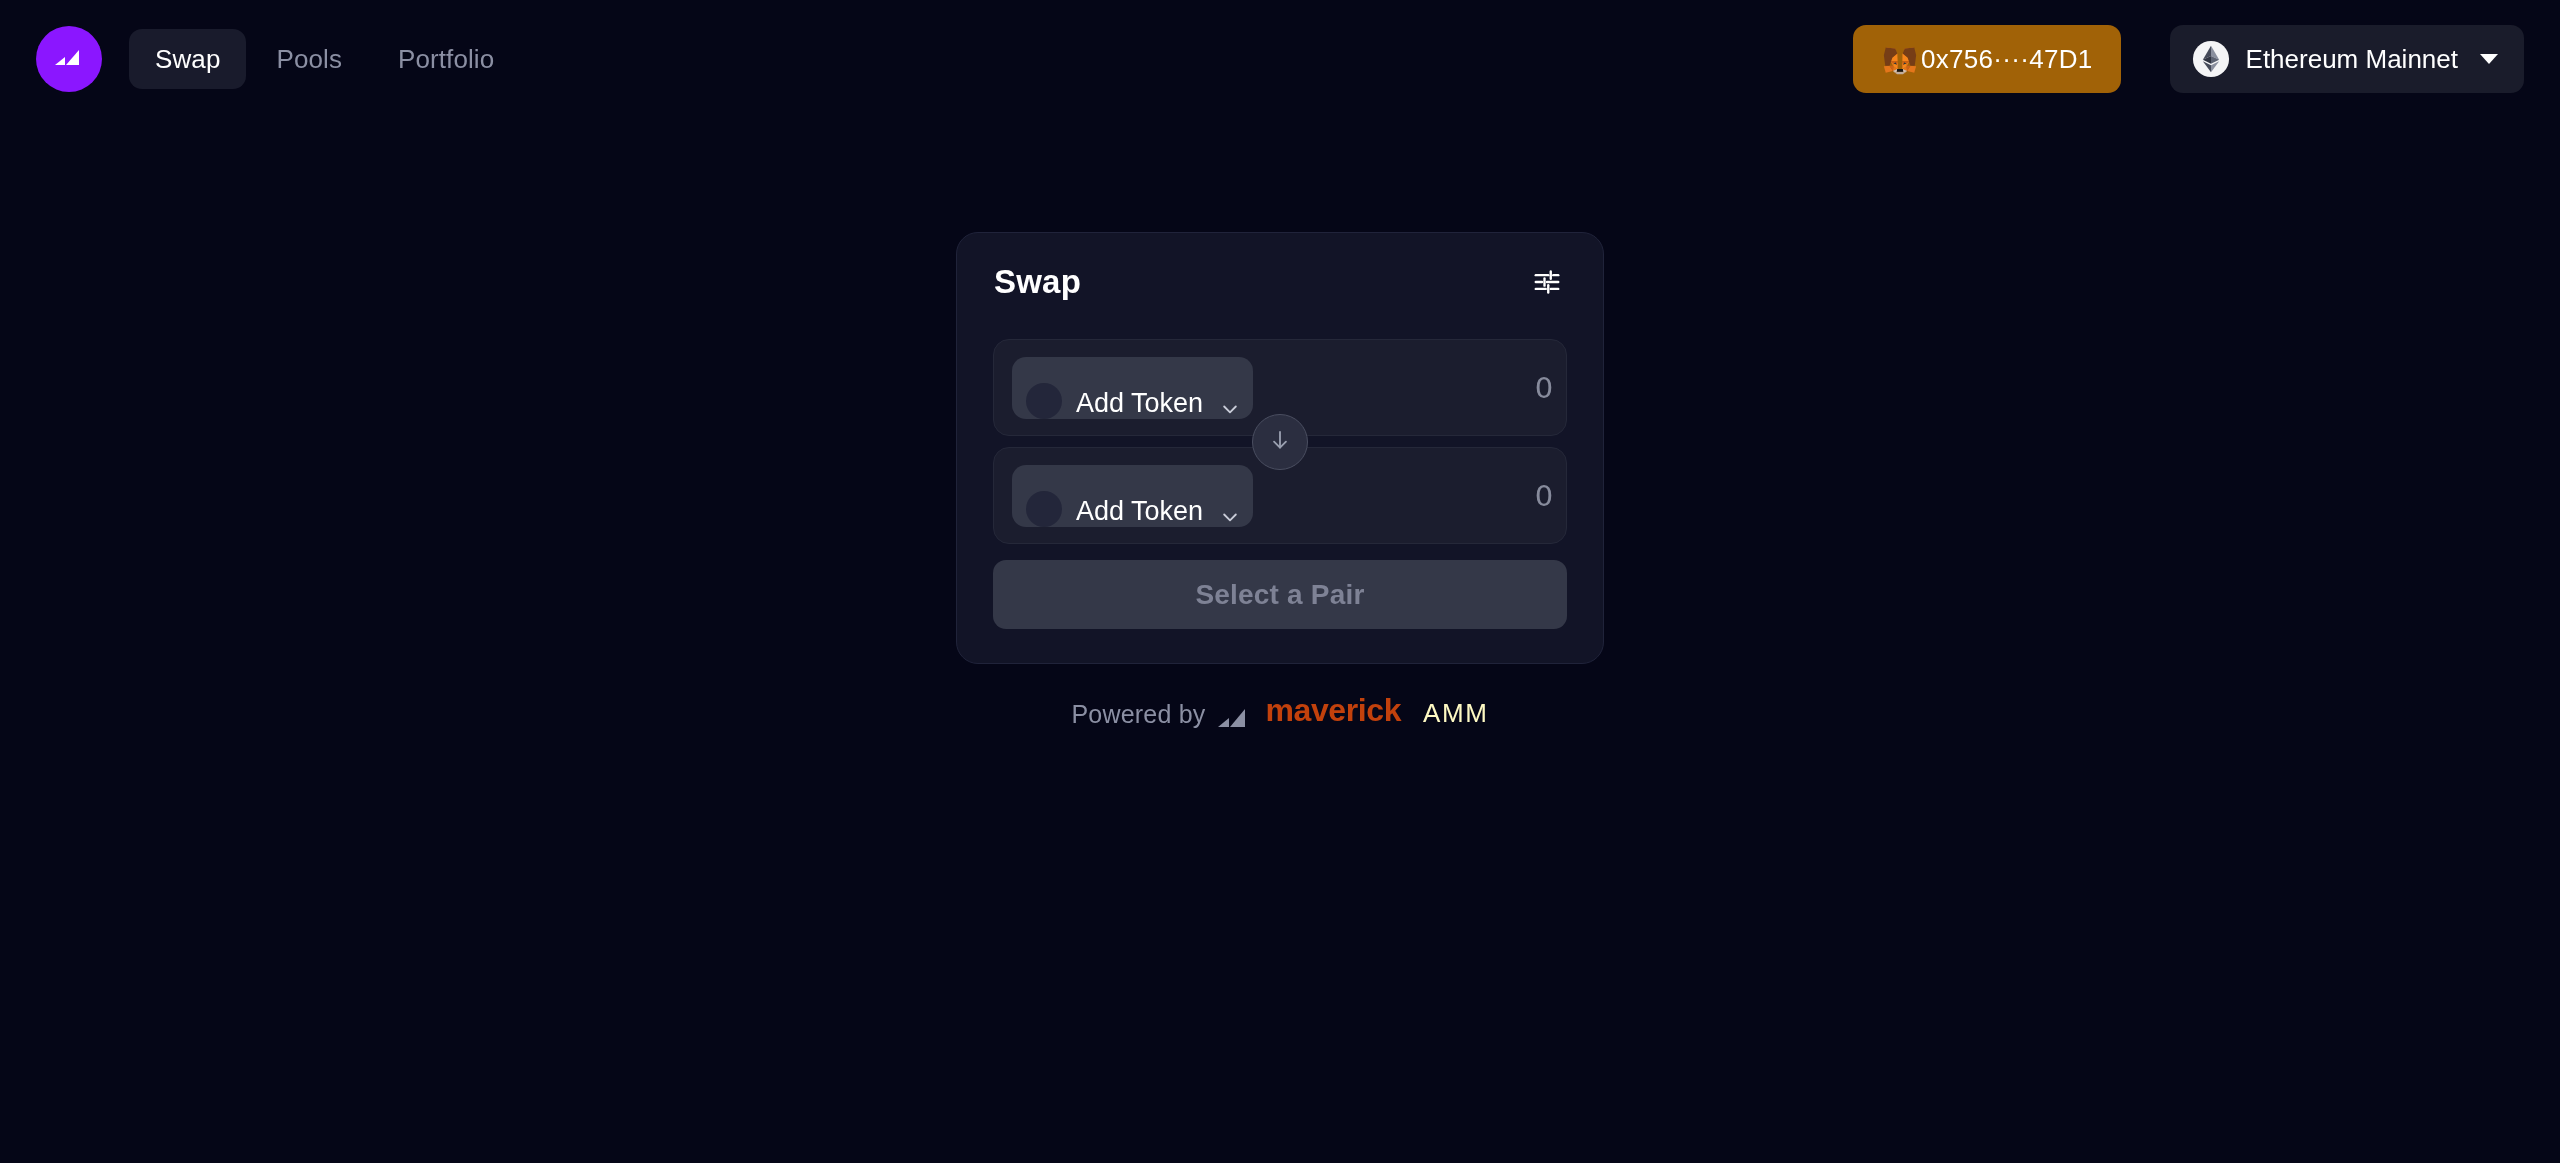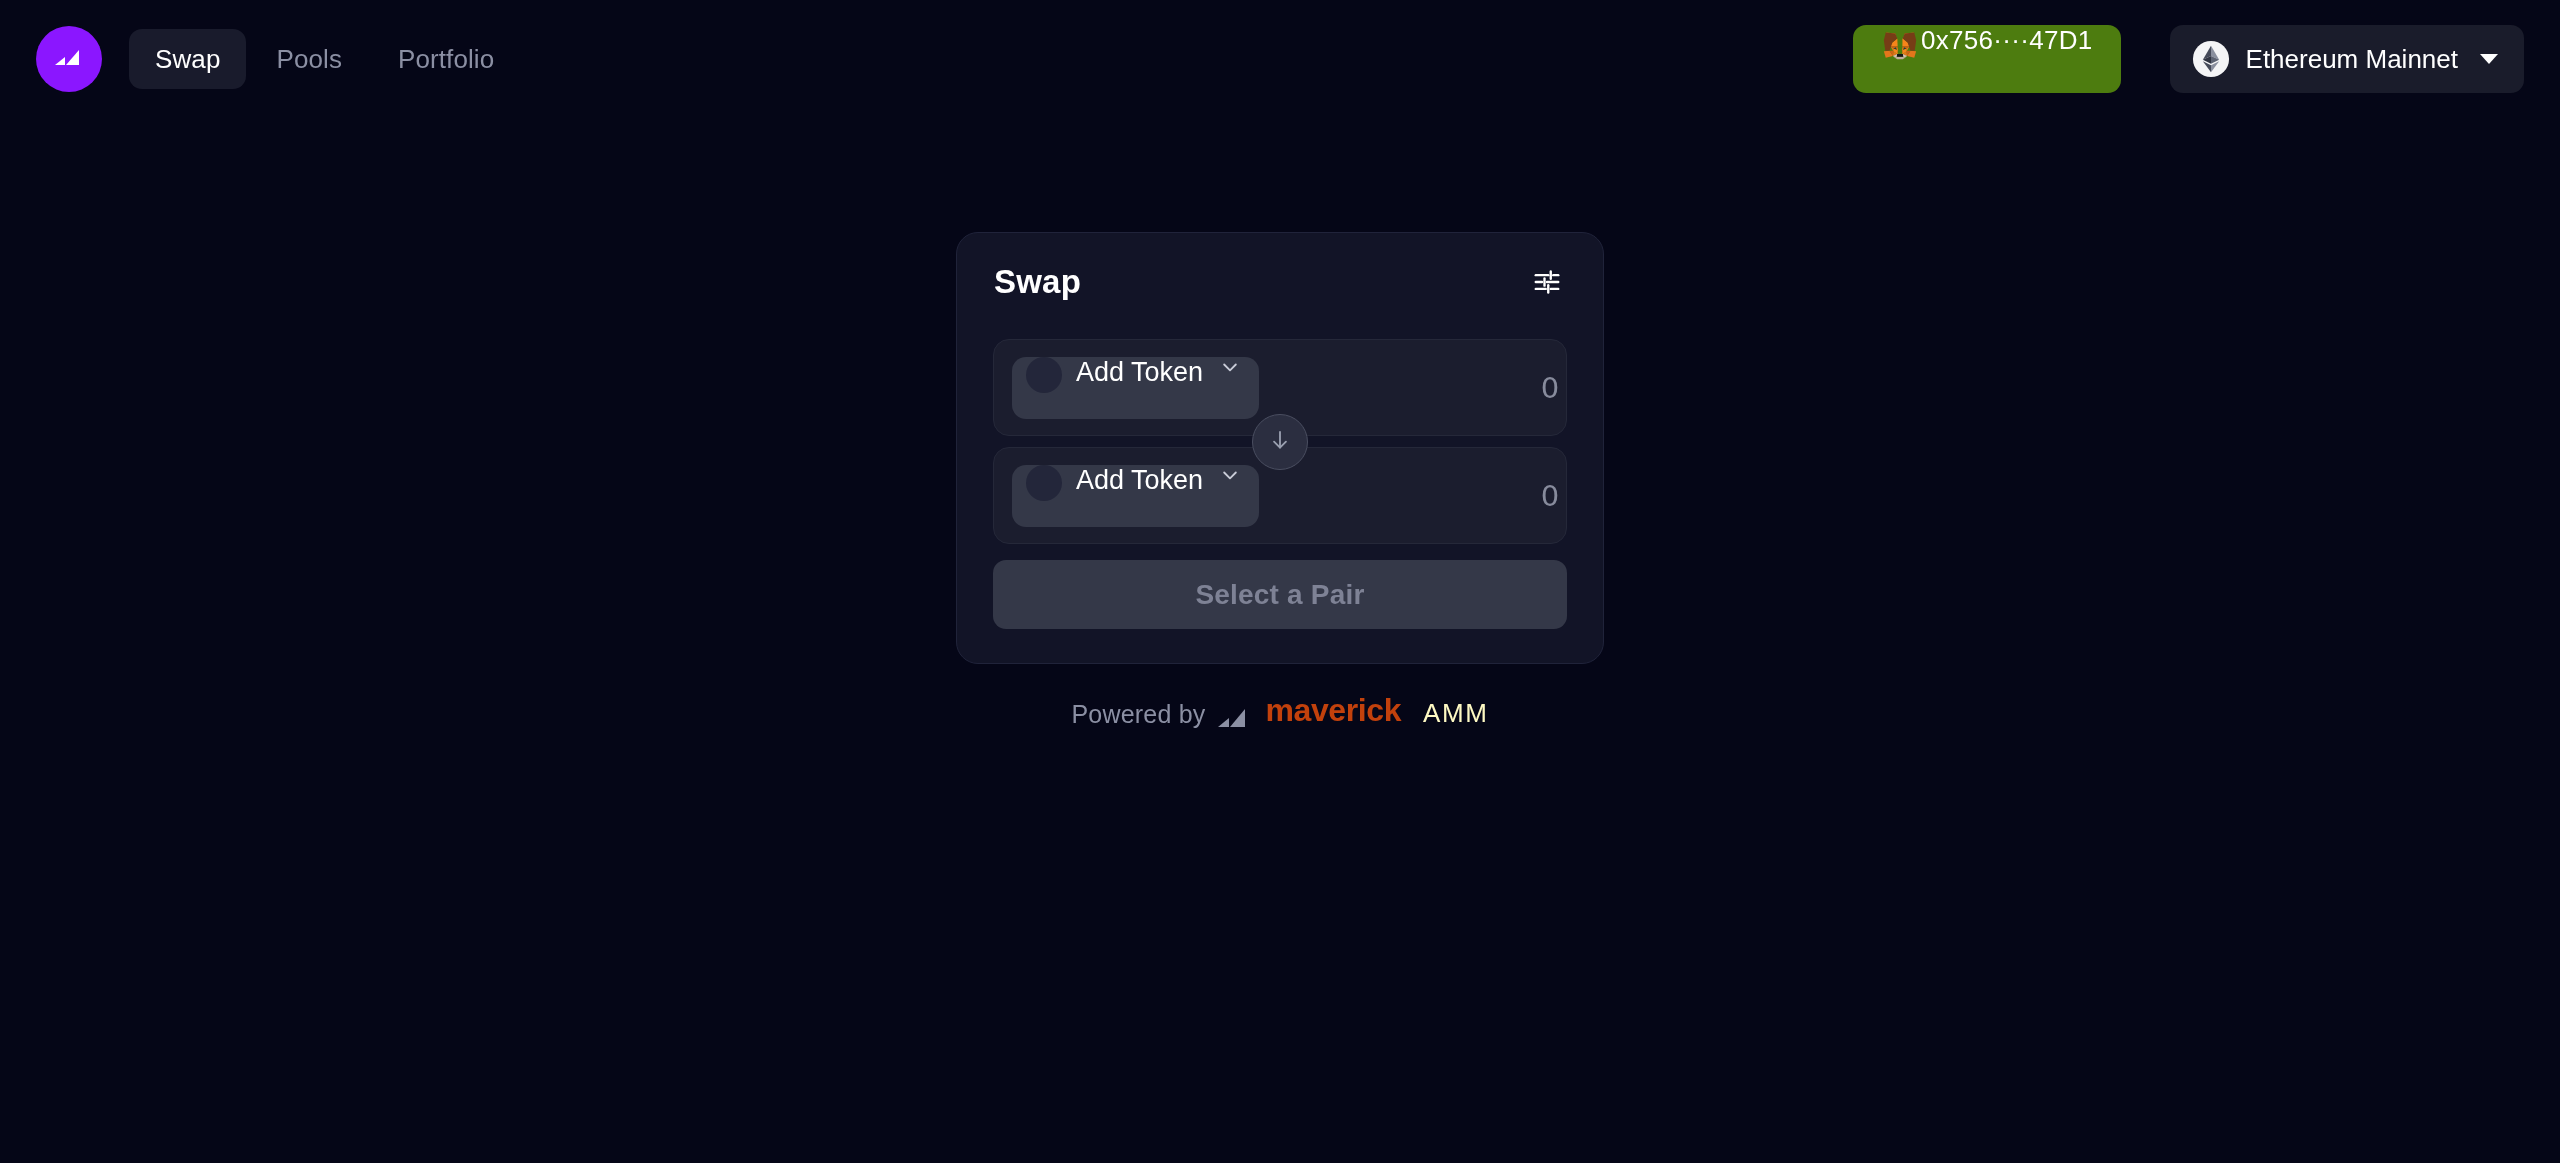--- a/index.html
+++ b/index.html
@@ -65,24 +65,24 @@
 
   .header-right {
     margin-left: auto;
     display: flex;
     align-items: center;
     gap: 29px;
   }
 
   .wallet-chip {
     height: 68px;
-    background: #4d7c0f;
+    background: #a16207;
     border-radius: 13px;
     display: flex;
-    align-items: flex-start;
+    align-items: center;
     gap: 2px;
     padding: 0 28px;
     cursor: pointer;
   }
   .wallet-address {
     font-size: 26px;
     color: #ffffff;
     letter-spacing: 0.3px;
     white-space: nowrap;
   }
@@ -175,23 +175,23 @@
     align-items: center;
     padding: 0 22px 0 18px;
   }
   .token-row + .token-row { margin-top: 11px; }
 
   .token-select {
     background: #343848;
     border-radius: 14px;
     height: 62px;
     display: flex;
-    align-items: flex-start;
+    align-items: flex-end;
     gap: 14px;
-    padding: 0 19px 0 14px;
+    padding: 0 13px 0 14px;
     cursor: pointer;
     flex: 0 0 auto;
   }
   .token-logo-ph {
     width: 36px;
     height: 36px;
     border-radius: 50%;
     background: #23263a;
     flex: 0 0 auto;
   }

